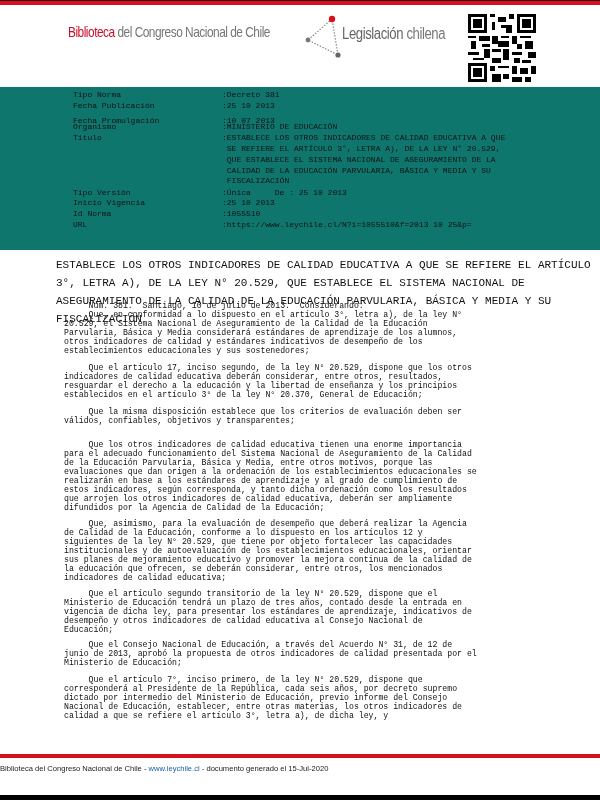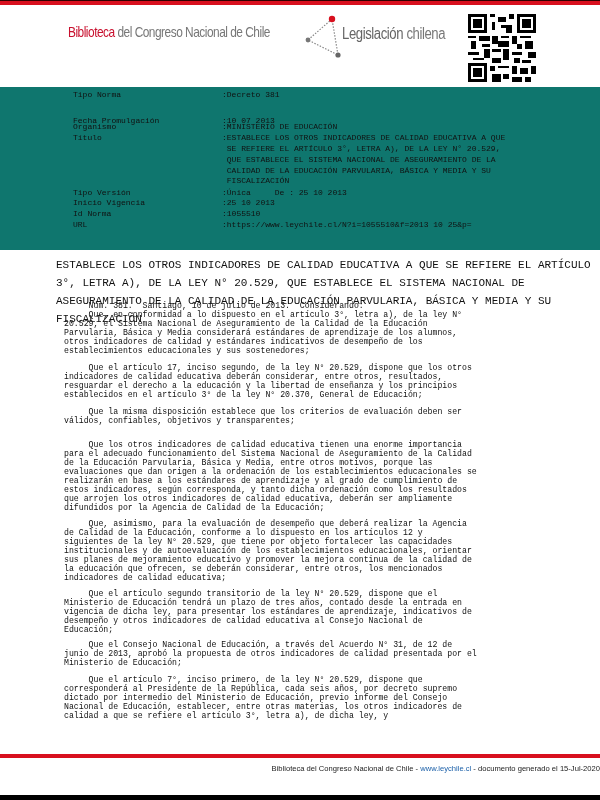--- a/index.html
+++ b/index.html
@@ -16,21 +16,21 @@
     .brand-leg { position: absolute; left: 342px; top: 20px; font-family: "Liberation Sans", sans-serif; font-size: 16px; color: #777; letter-spacing: -0.5px; transform: scaleX(0.82); transform-origin: left; white-space: nowrap; }
     .brand-leg b { font-weight: normal; color: #666; }
     .qr { position: absolute; left: 468px; top: 9px; width: 68px; height: 68px; }
     .meta { position: absolute; left: 0; top: 87px; width: 600px; height: 163px; background: #0f766e; font-size: 8px; line-height: 10.8px; }
     .meta-row { position: absolute; left: 73px; white-space: nowrap; }
     .meta-label { display: inline-block; width: 149px; }
     .meta-value { white-space: pre; }
     .title-block { position: absolute; left: 56px; top: 256px; font-size: 11px; line-height: 18px; white-space: pre; }
     .body-text { position: absolute; left: 64px; font-size: 8.2px; line-height: 9px; white-space: pre; }
     .footer-rule { position: absolute; left: 0; top: 754px; width: 600px; height: 4px; background: #d8101e; }
-    .footer { position: absolute; left: 0; top: 764px; width: 600px; text-align: right; font-family: "Liberation Sans", sans-serif; font-size: 7.6px; color: #222; }
+    .footer { position: absolute; left: 0; top: 764px; width: 600px; text-align: left; font-family: "Liberation Sans", sans-serif; font-size: 7.6px; color: #222; }
     .footer a { color: #1a5fa8; text-decoration: none; }
     .bottom-black { position: absolute; left: 0; top: 795px; width: 600px; height: 5px; background: #000; }
   </style>
 </head>
 <body>
 
 <div class="top-bar"></div>
 
 <div class="header">
   <div class="brand-bcn">
@@ -93,20 +93,23 @@
       <rect x="13" y="22" width="2" height="2"></rect>
         <rect x="16" y="23" width="4" height="2"></rect>
         <rect x="21" y="23" width="2" height="2"></rect>
     </g>
   </svg>
 </div>
 
 <div class="meta">
   <div class="meta-row" style="top:3px">
     <span class="meta-label">Tipo Norma</span><span class="meta-value">:Decreto 381</span>
+  </div>
+  <div class="meta-row" style="top:13.8px">
+    <span class="meta-label">Fecha Publicación</span><span class="meta-value">:25 10 2013</span>
   </div>
   <div class="meta-row" style="top:29px">
     <span class="meta-label">Fecha Promulgación</span><span class="meta-value">:10 07 2013</span>
   </div>
   <div class="meta-row" style="top:35.4px">
     <span class="meta-label">Organismo</span><span class="meta-value">:MINISTERIO DE EDUCACIÓN</span>
   </div>
   <div class="meta-row" style="top:46.2px">
     <span class="meta-label" style="vertical-align:top">Título</span><span class="meta-value" style="display:inline-block">:ESTABLECE LOS OTROS INDICADORES DE CALIDAD EDUCATIVA A QUE
  SE REFIERE EL ARTÍCULO 3°, LETRA A), DE LA LEY N° 20.529,

